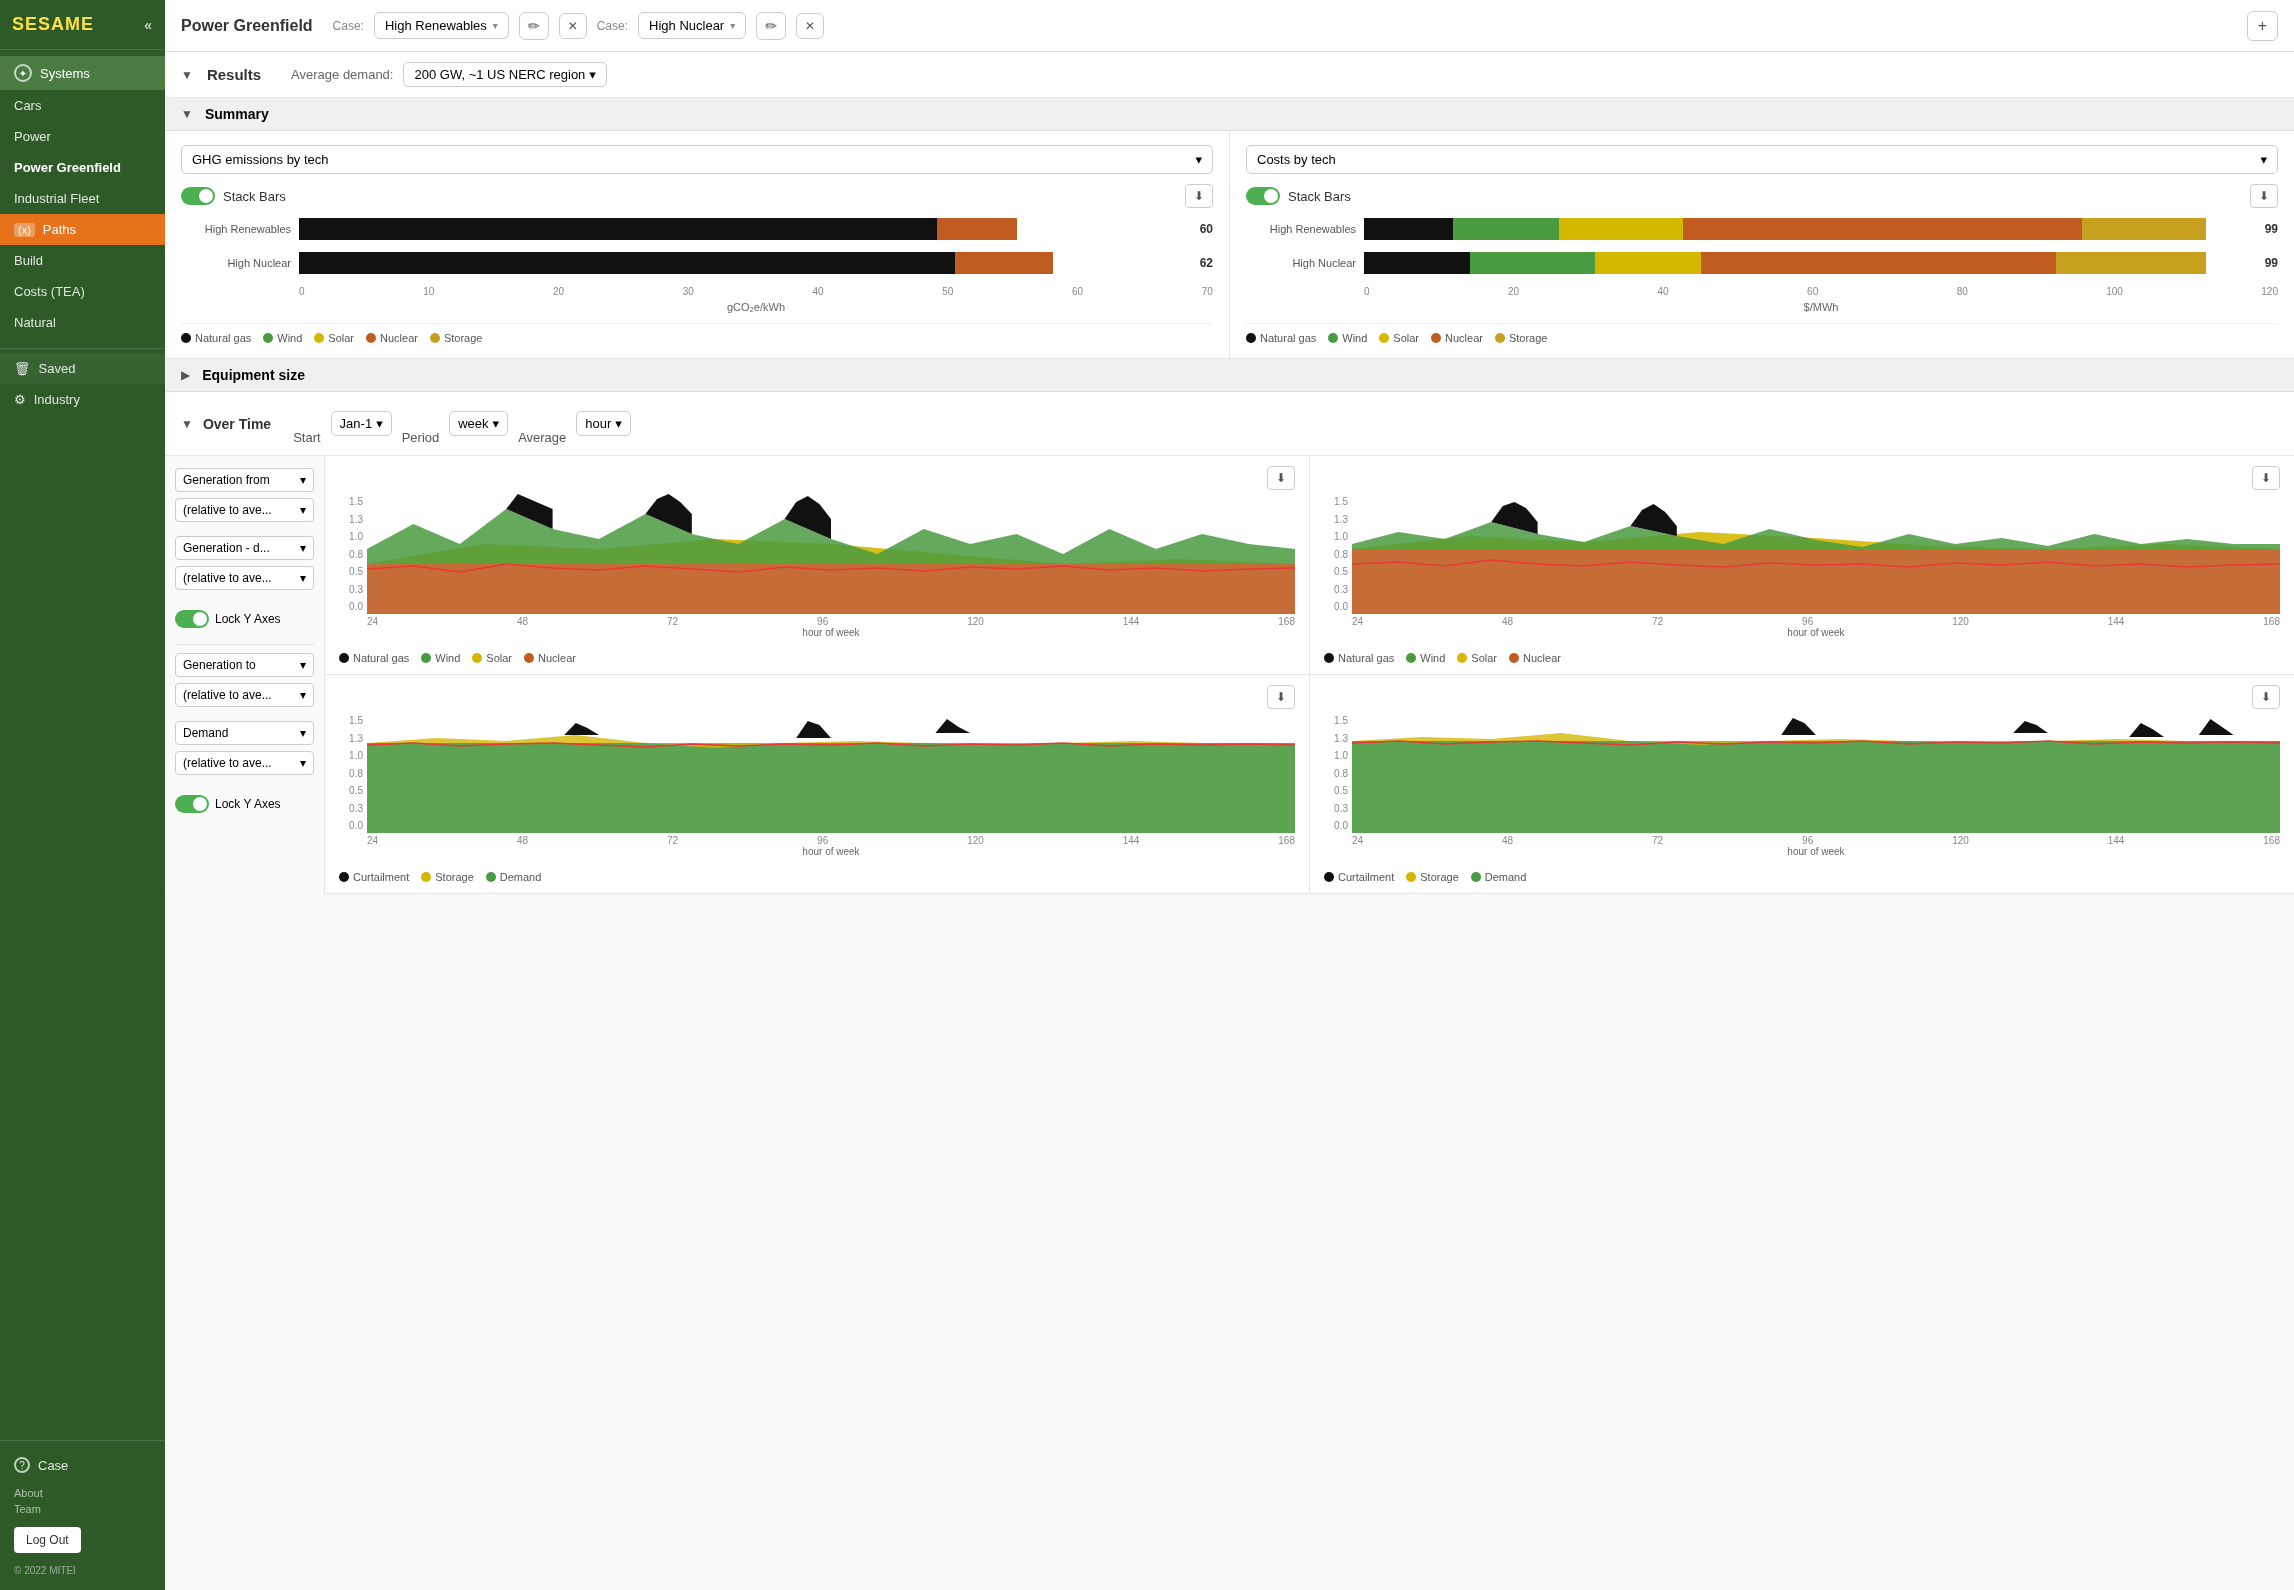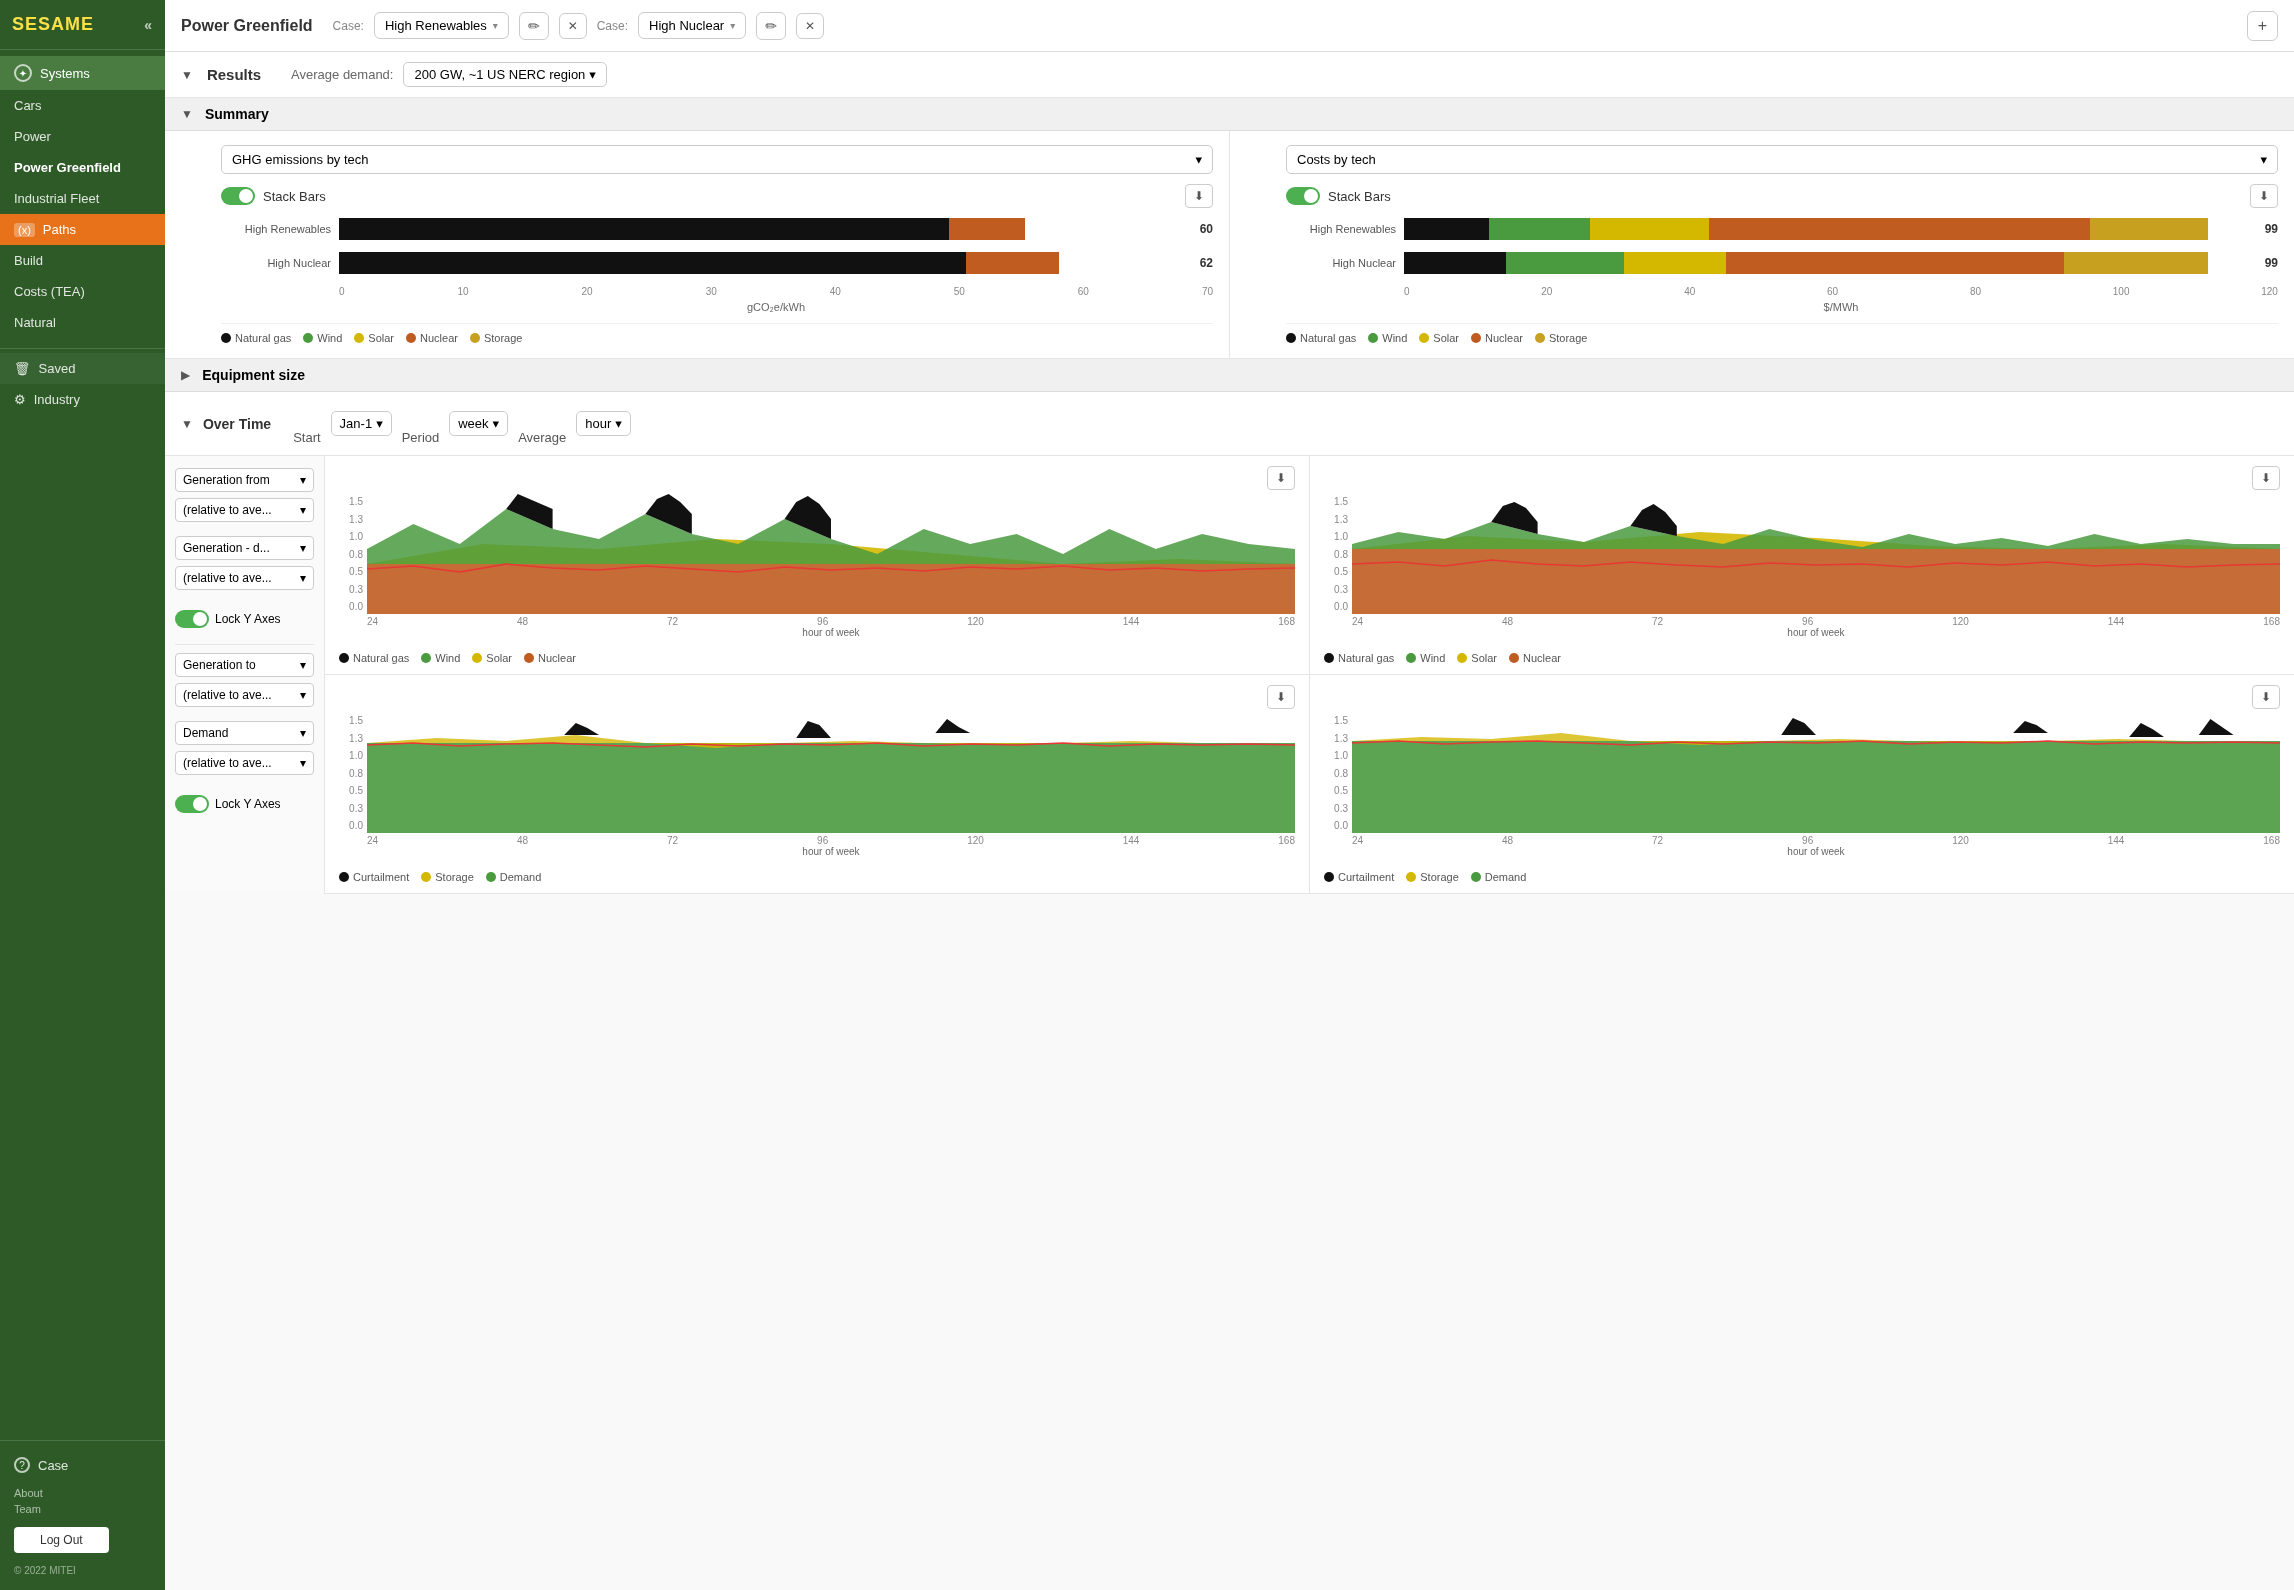--- a/index.html
+++ b/index.html
@@ -13,21 +13,21 @@
     .sidebar-section { padding: 6px 0; }
     .sidebar-item { padding: 8px 14px; cursor: pointer; display: flex; align-items: center; gap: 8px; color: rgba(255,255,255,0.85); font-size: 13px; }
     .sidebar-item.active-systems { background: #4a7c42; color: white; font-weight: 500; }
     .sidebar-item.active-paths { background: #e8721a; color: white; font-weight: 500; }
     .sidebar-item.saved { background: rgba(255,255,255,0.05); }
     .sidebar-bottom { margin-top: auto; padding: 8px 0; border-top: 1px solid rgba(255,255,255,0.15); }
     .sidebar-item.sub { padding-left: 14px; font-weight: 600; color: white; }
     .sidebar-help { padding: 8px 14px; color: rgba(255,255,255,0.85); display: flex; align-items: center; gap: 8px; cursor: pointer; }
     .sidebar-small-links { padding: 4px 14px; color: rgba(255,255,255,0.6); font-size: 11px; cursor: pointer; }
     .sidebar-small-links span { display: block; padding: 2px 0; }
-    .logout-btn { margin: 6px 14px; padding: 6px 26px; background: white; color: #333; border: none; border-radius: 4px; cursor: pointer; font-size: 12px; font-weight: 500; }
+    .logout-btn { margin: 6px 14px; padding: 6px 12px; background: white; color: #333; border: none; border-radius: 4px; cursor: pointer; font-size: 12px; font-weight: 500; }
     .copyright { padding: 6px 14px; color: rgba(255,255,255,0.5); font-size: 10px; }
     .icon-circle { width: 18px; height: 18px; border-radius: 50%; border: 2px solid rgba(255,255,255,0.7); display: flex; align-items: center; justify-content: center; font-size: 10px; flex-shrink: 0; }
     .icon-trash { font-size: 13px; }
     .icon-gear { font-size: 13px; }
 
     
     #main { flex: 1; display: flex; flex-direction: column; overflow: hidden; }
 
     
     #topbar { background: white; border-bottom: 1px solid #ddd; padding: 0 16px; display: flex; align-items: center; gap: 10px; min-height: 52px; }
@@ -49,21 +49,21 @@
     .section-title { font-size: 15px; font-weight: 600; color: #333; }
     .avg-demand-label { color: #666; font-size: 13px; margin-left: 20px; }
     .avg-demand-select { display: flex; align-items: center; gap: 4px; border: 1px solid #ccc; border-radius: 5px; padding: 4px 10px; background: white; cursor: pointer; font-size: 13px; }
 
     
     .summary-header { background: #f0f0f0; padding: 8px 16px; border-bottom: 1px solid #ddd; display: flex; align-items: center; gap: 8px; cursor: pointer; }
     .summary-title { font-weight: 600; font-size: 14px; }
 
     
     .charts-container { display: flex; gap: 0; background: white; border-bottom: 1px solid #e5e5e5; }
-    .chart-panel { flex: 1; padding: 14px 16px; border-right: 1px solid #e5e5e5; margin-left: 40px; }
+    .chart-panel { flex: 1; padding: 14px 16px; border-right: 1px solid #e5e5e5; }
     .chart-panel:last-child { border-right: none; }
     .chart-dropdown { display: flex; align-items: center; justify-content: space-between; border: 1px solid #ccc; border-radius: 5px; padding: 6px 10px; background: white; margin-bottom: 10px; cursor: pointer; font-size: 13px; }
     .toggle-row { display: flex; align-items: center; gap: 8px; margin-bottom: 10px; }
     .toggle { display: inline-flex; align-items: center; cursor: pointer; }
     .toggle-track { width: 34px; height: 18px; background: #4CAF50; border-radius: 9px; position: relative; }
     .toggle-thumb { width: 14px; height: 14px; background: white; border-radius: 50%; position: absolute; top: 2px; right: 2px; }
     .toggle-label { font-size: 13px; color: #333; font-weight: 500; }
     .download-btn { margin-left: auto; padding: 4px 8px; border: 1px solid #ccc; border-radius: 4px; background: white; cursor: pointer; color: #555; font-size: 12px; }
 
     

